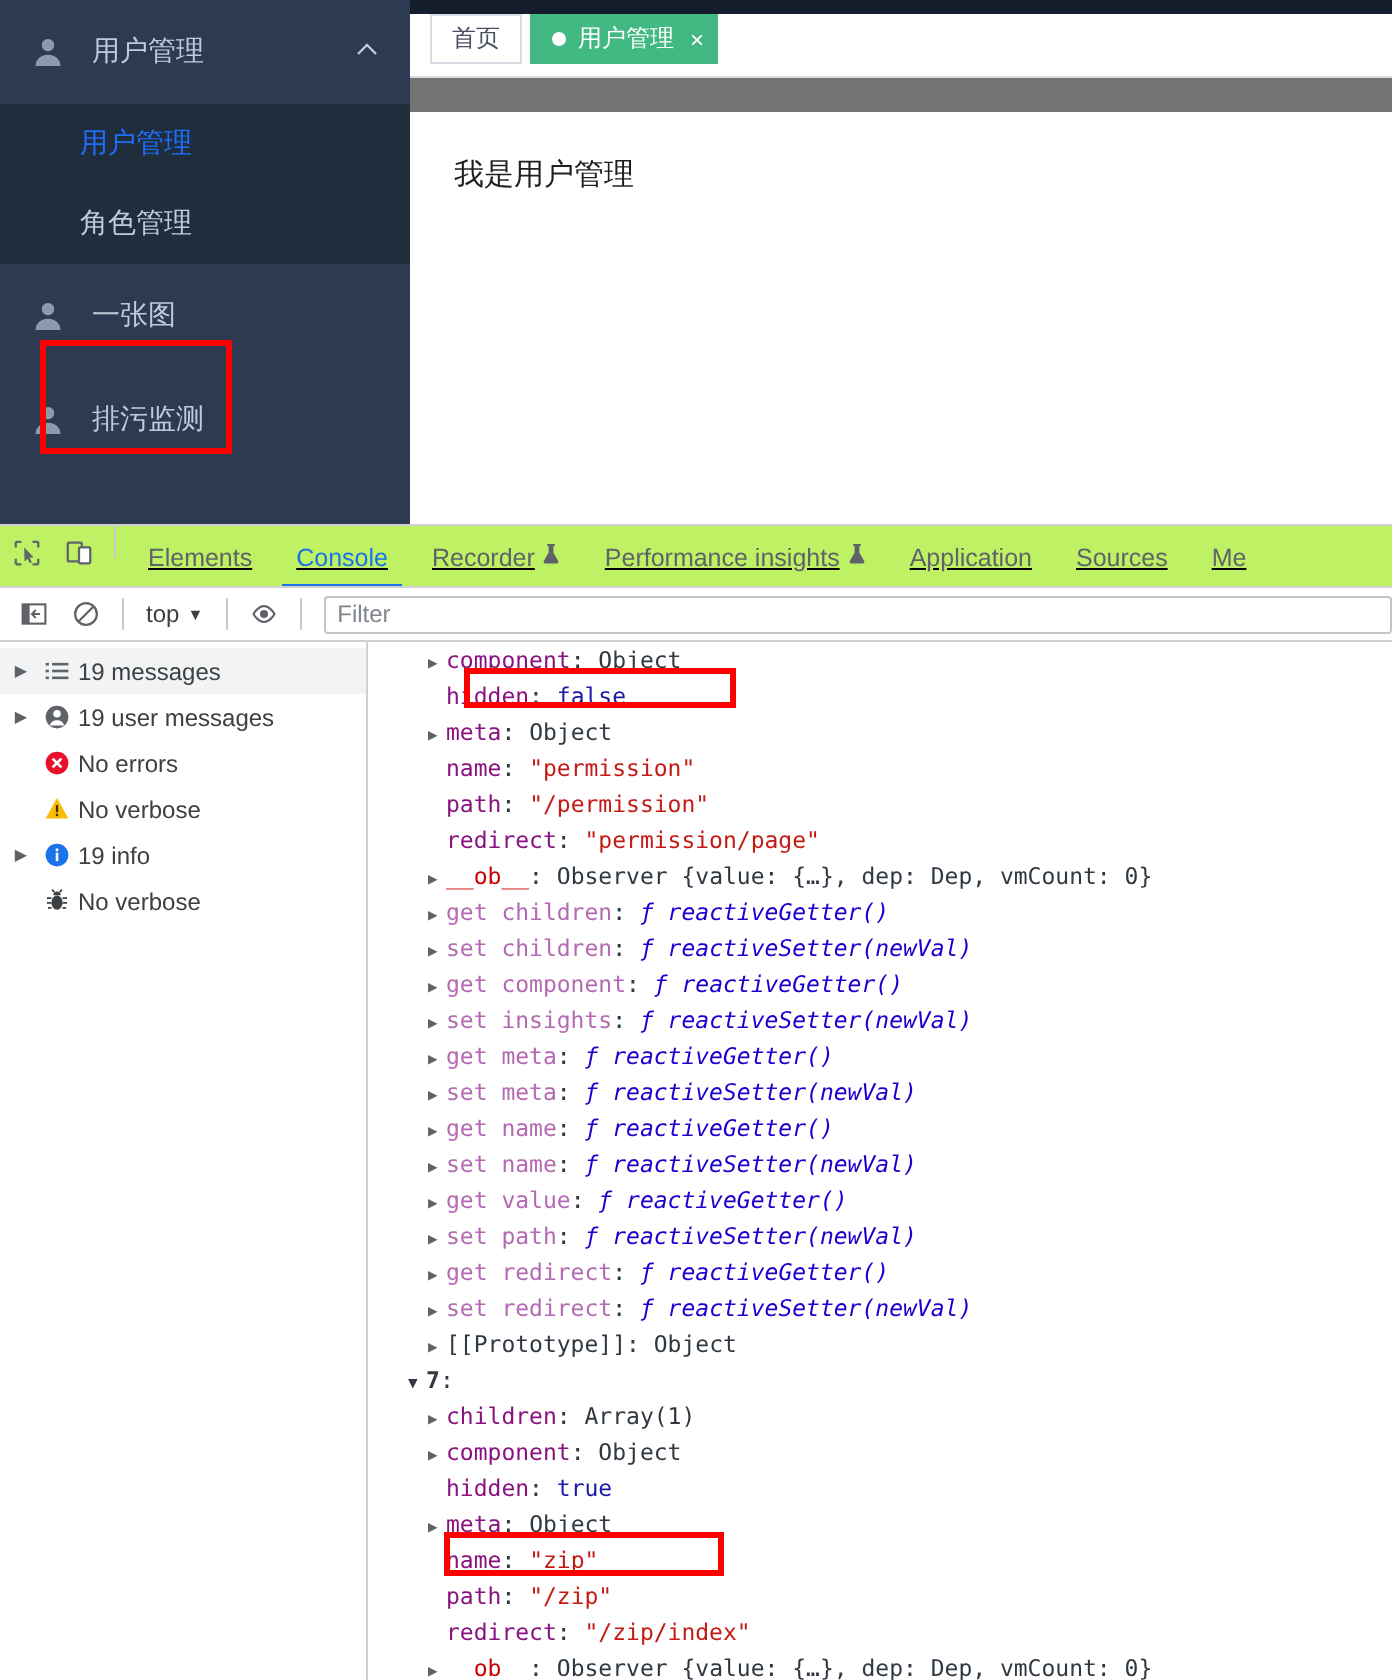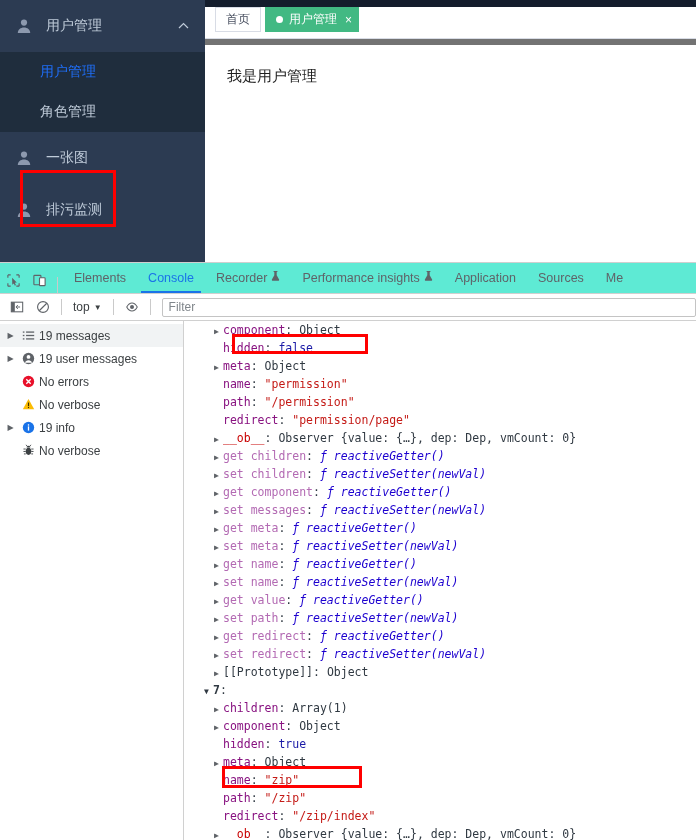--- a/index.html
+++ b/index.html
@@ -46,35 +46,35 @@
   }
   .tab {
     height: 25px; display: inline-flex; align-items: center;
     padding: 0 10px; font-size: 12px; border: 1px solid #d8dce5;
     color: #495060; background: #fff; white-space: nowrap;
   }
   .tab.tab-green { background: #42b983; border-color: #42b983; color: #fff; padding-right: 6px; }
   .tab .dot { width: 7px; height: 7px; border-radius: 50%; background: #fff; margin-right: 6px; display: inline-block; }
   .tab .close-x { margin-left: 8px; font-size: 12px; color: #fff; line-height: 1; }
   .app-body {
-    position: absolute; left: 205px; top: 45px; width: 491px; height: 223px;
+    position: absolute; left: 205px; top: 56px; width: 491px; height: 223px;
     background: #fff;
     font-family: Liberation Mono, monospace;
   }
   .app-body .body-text { padding: 22px 0 0 22px; font-size: 15px; color: #1f1f1f; }
 
   
   .devtools {
     position: absolute; left: 0; top: 262px; width: 696px; height: 578px;
     background: #fff; border-top: 1px solid #cfcfcf;
     font-family: "Liberation Sans", sans-serif;
   }
   .dt-tabbar {
     position: relative; height: 31px; border-bottom: 1px solid #d0d0d0;
-    display: flex; align-items: flex-end; background: #5eead4; overflow: hidden;
+    display: flex; align-items: flex-start; background: #bef264; overflow: hidden; text-decoration: underline;
   }
   .dt-icon-btn { width: 26px; height: 26px; display: flex; align-items: center; justify-content: center; }
   .dt-sep { width: 1px; height: 16px; background: #cacaca; margin: 0 5px; }
   .dt-tab {
     position: relative; height: 31px; padding: 0 11px;
     display: flex; align-items: center; gap: 4px;
     font-size: 12.5px; color: #5f6368; white-space: nowrap;
   }
   .dt-tab.sel { color: #1a73e8; }
   .dt-tab.sel::after {
@@ -366,21 +366,21 @@
           <div class="cline" style="padding-left: 30px;"><span class="arw">▶</span><span class="k-name">component</span><span>: </span><span class="v-obj">Object</span></div>
           <div class="cline" style="padding-left: 30px;"><span class="arw blank">▶</span><span class="k-name">hidden</span><span>: </span><span class="v-bool">false</span></div>
           <div class="cline" style="padding-left: 30px;"><span class="arw">▶</span><span class="k-name">meta</span><span>: </span><span class="v-obj">Object</span></div>
           <div class="cline" style="padding-left: 30px;"><span class="arw blank">▶</span><span class="k-name">name</span><span>: </span><span class="v-str">"permission"</span></div>
           <div class="cline" style="padding-left: 30px;"><span class="arw blank">▶</span><span class="k-name">path</span><span>: </span><span class="v-str">"/permission"</span></div>
           <div class="cline" style="padding-left: 30px;"><span class="arw blank">▶</span><span class="k-name">redirect</span><span>: </span><span class="v-str">"permission/page"</span></div>
           <div class="cline" style="padding-left: 30px;"><span class="arw">▶</span><span class="k-ob">__ob__</span><span>: </span><span class="v-obj">Observer {value: {…}, dep: Dep, vmCount: 0}</span></div>
           <div class="cline" style="padding-left: 30px;"><span class="arw">▶</span><span class="k-acc">get children</span><span>: </span><span class="fn">ƒ reactiveGetter()</span></div>
           <div class="cline" style="padding-left: 30px;"><span class="arw">▶</span><span class="k-acc">set children</span><span>: </span><span class="fn">ƒ reactiveSetter(newVal)</span></div>
           <div class="cline" style="padding-left: 30px;"><span class="arw">▶</span><span class="k-acc">get component</span><span>: </span><span class="fn">ƒ reactiveGetter()</span></div>
-          <div class="cline" style="padding-left: 30px;"><span class="arw">▶</span><span class="k-acc">set messages</span><span>: </span><span class="fn">ƒ reactiveSetter(newVal)</span></div>
+          <div class="cline" style="padding-left: 30px;"><span class="arw">▶</span><span class="k-acc">set insights</span><span>: </span><span class="fn">ƒ reactiveSetter(newVal)</span></div>
           <div class="cline" style="padding-left: 30px;"><span class="arw">▶</span><span class="k-acc">get meta</span><span>: </span><span class="fn">ƒ reactiveGetter()</span></div>
           <div class="cline" style="padding-left: 30px;"><span class="arw">▶</span><span class="k-acc">set meta</span><span>: </span><span class="fn">ƒ reactiveSetter(newVal)</span></div>
           <div class="cline" style="padding-left: 30px;"><span class="arw">▶</span><span class="k-acc">get name</span><span>: </span><span class="fn">ƒ reactiveGetter()</span></div>
           <div class="cline" style="padding-left: 30px;"><span class="arw">▶</span><span class="k-acc">set name</span><span>: </span><span class="fn">ƒ reactiveSetter(newVal)</span></div>
           <div class="cline" style="padding-left: 30px;"><span class="arw">▶</span><span class="k-acc">get value</span><span>: </span><span class="fn">ƒ reactiveGetter()</span></div>
           <div class="cline" style="padding-left: 30px;"><span class="arw">▶</span><span class="k-acc">set path</span><span>: </span><span class="fn">ƒ reactiveSetter(newVal)</span></div>
           <div class="cline" style="padding-left: 30px;"><span class="arw">▶</span><span class="k-acc">get redirect</span><span>: </span><span class="fn">ƒ reactiveGetter()</span></div>
           <div class="cline" style="padding-left: 30px;"><span class="arw">▶</span><span class="k-acc">set redirect</span><span>: </span><span class="fn">ƒ reactiveSetter(newVal)</span></div>
           <div class="cline" style="padding-left: 30px;"><span class="arw">▶</span><span class="k-proto">[[Prototype]]</span><span>: </span><span class="v-obj">Object</span></div>
           <div class="cline" style="padding-left: 20px;"><span class="arw open">▼</span><span class="idx">7</span><span>:</span></div>

